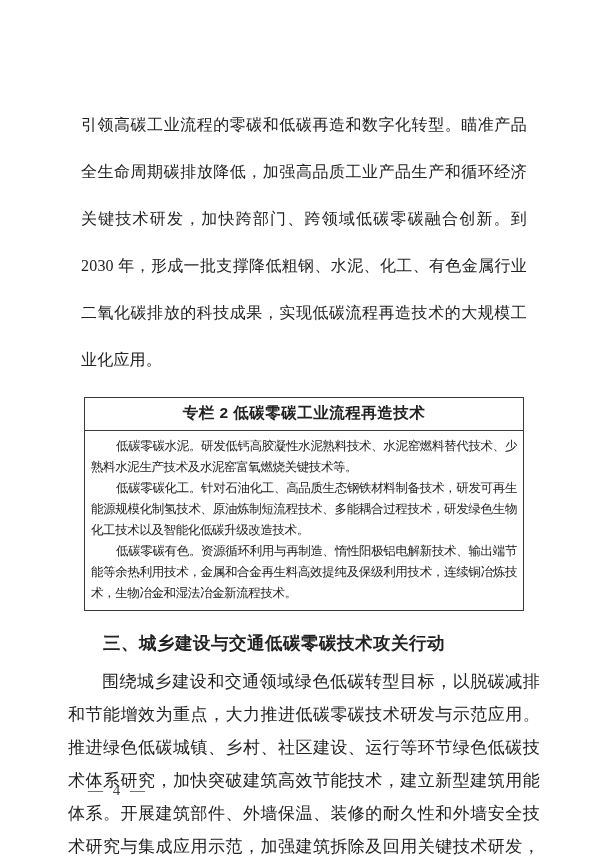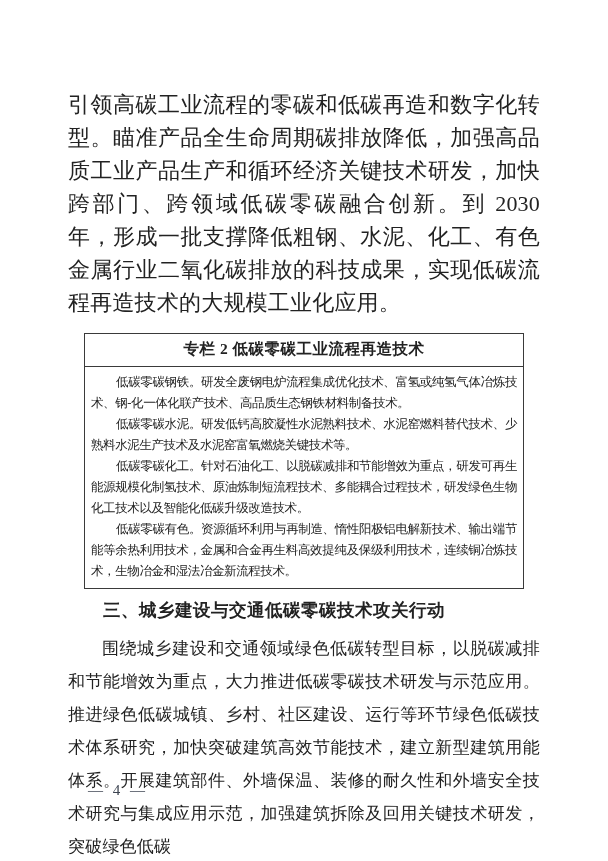--- a/index.html
+++ b/index.html
@@ -15,53 +15,53 @@
     font-family: "Liberation Serif", "DejaVu Serif", serif;
     color: #222222;
   }
   .page {
     position: absolute;
     left: 68px;
     top: 88px;
     width: 472px;
   }
   .intro {
-    margin: 0;
-    font-size: 22px;
-    line-height: 33px;
+    margin: 13px;
+    font-size: 16px;
+    line-height: 47px;
     text-align: justify;
     text-indent: 0;
     letter-spacing: 0.2px;
   }
   .column-box {
     margin: 14px 16px 0 16px;
     border: 1.6px solid #3a3a3a;
   }
   .box-title {
     font-size: 15.5px;
     font-weight: bold;
     text-align: center;
     padding: 5px 0 6px 0;
     border-bottom: 1.2px solid #3a3a3a;
-    font-family: Liberation Serif, serif;
+    font-family: Liberation Sans, sans-serif;
     letter-spacing: 0.5px;
   }
   .box-body {
     padding: 5px 6px 6px 6px;
   }
   .box-body p {
     margin: 0;
     font-size: 12.5px;
     line-height: 21px;
     text-align: justify;
     text-indent: 2em;
     letter-spacing: -0.4px;
   }
   .section-heading {
-    margin: 9px 0 0 0;
+    margin: 20px 0 0 0;
     font-size: 17.5px;
     font-weight: bold;
     text-indent: 2em;
     font-family: "Liberation Sans", "DejaVu Sans", sans-serif;
     letter-spacing: 0.5px;
   }
   .body-para {
     margin: 10px 0 0 0;
     font-size: 17px;
     line-height: 33px;
@@ -81,23 +81,22 @@
 </head>
 <body>
 
 <div class="page">
 
   <p class="intro">引领高碳工业流程的零碳和低碳再造和数字化转型。瞄准产品全生命周期碳排放降低，加强高品质工业产品生产和循环经济关键技术研发，加快跨部门、跨领域低碳零碳融合创新。到 2030 年，形成一批支撑降低粗钢、水泥、化工、有色金属行业二氧化碳排放的科技成果，实现低碳流程再造技术的大规模工业化应用。</p>
 
   <div class="column-box">
     <div class="box-title">专栏 2  低碳零碳工业流程再造技术</div>
     <div class="box-body">
-      <p>低碳零碳钢铁。研发全废钢电炉流程集成优化技术、富氢或纯氢气体冶炼技术、钢-化一体化联产技术、高品质生态钢铁材料制备技术。</p>
       <p>低碳零碳水泥。研发低钙高胶凝性水泥熟料技术、水泥窑燃料替代技术、少熟料水泥生产技术及水泥窑富氧燃烧关键技术等。</p>
-      <p>低碳零碳化工。针对石油化工、以脱碳减排和节能增效为重点，研发可再生能源规模化制氢技术、原油炼制短流程技术、多能耦合过程技术，研发绿色生物化工技术以及智能化低碳升级改造技术。</p>
+      <p>低碳零碳化工。针对石油化工、高品质生态钢铁材料制备技术，研发可再生能源规模化制氢技术、原油炼制短流程技术、多能耦合过程技术，研发绿色生物化工技术以及智能化低碳升级改造技术。</p>
       <p>低碳零碳有色。资源循环利用与再制造、惰性阳极铝电解新技术、输出端节能等余热利用技术，金属和合金再生料高效提纯及保级利用技术，连续铜冶炼技术，生物冶金和湿法冶金新流程技术。</p>
     </div>
   </div>
 
   <h2 class="section-heading">三、城乡建设与交通低碳零碳技术攻关行动</h2>
 
   <p class="body-para">围绕城乡建设和交通领域绿色低碳转型目标，以脱碳减排和节能增效为重点，大力推进低碳零碳技术研发与示范应用。推进绿色低碳城镇、乡村、社区建设、运行等环节绿色低碳技术体系研究，加快突破建筑高效节能技术，建立新型建筑用能体系。开展建筑部件、外墙保温、装修的耐久性和外墙安全技术研究与集成应用示范，加强建筑拆除及回用关键技术研发，突破绿色低碳</p>
 
 </div>
 

